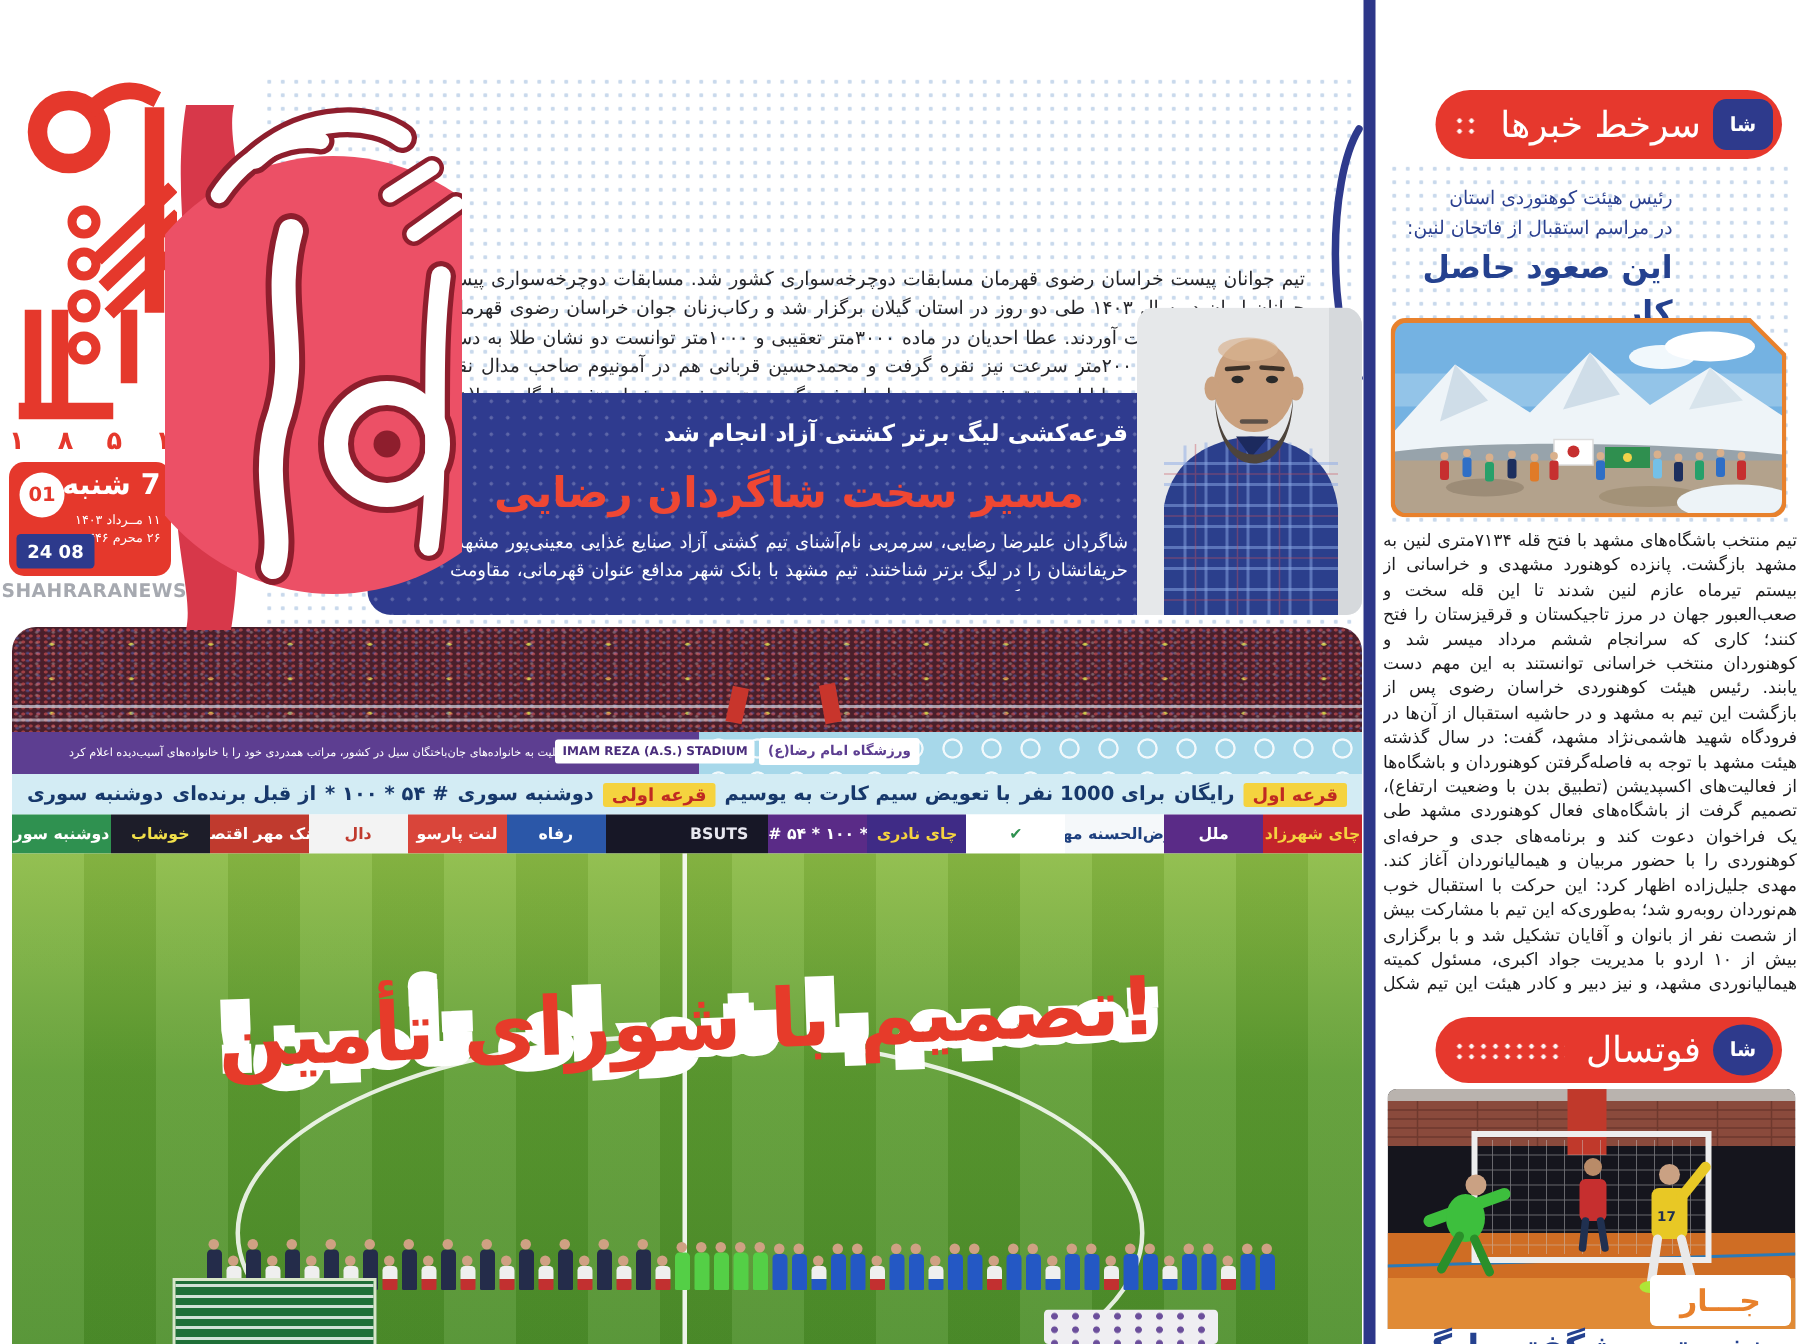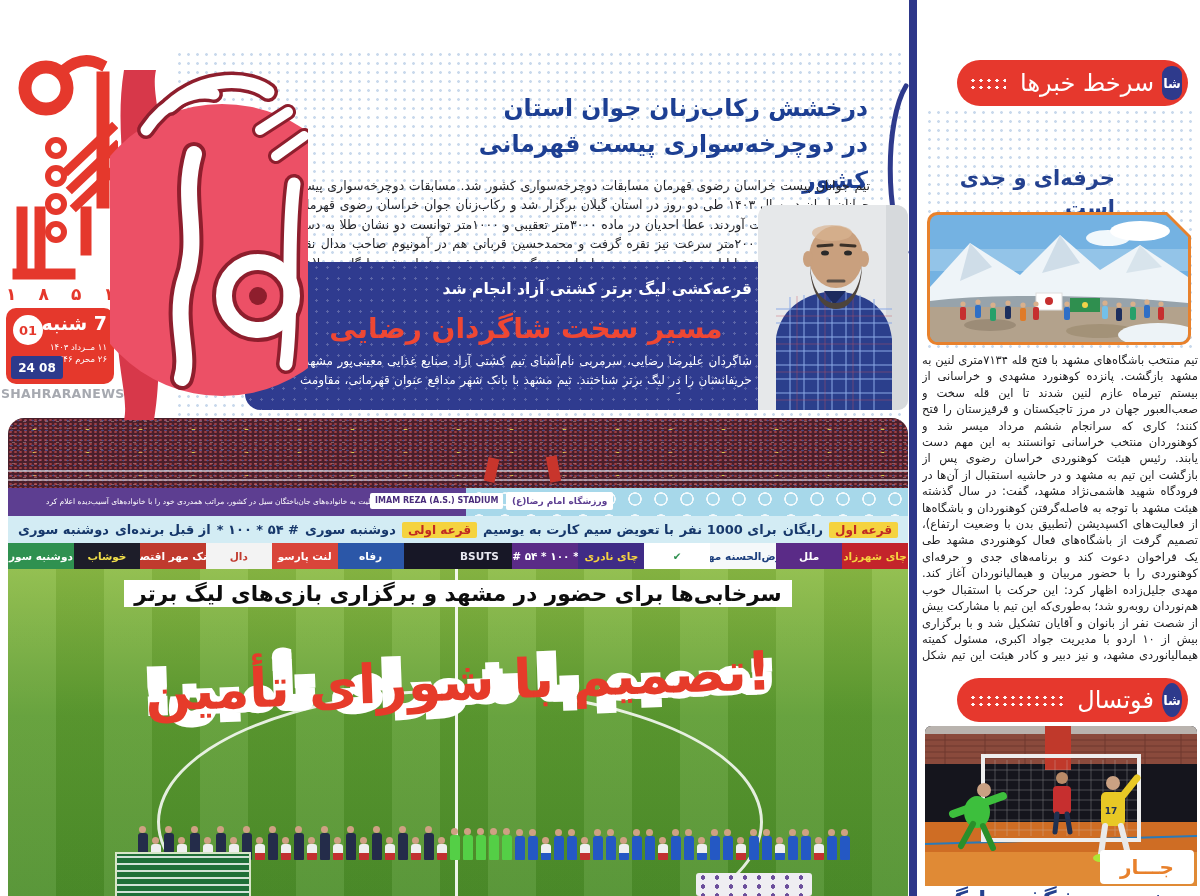--- a/index.html
+++ b/index.html
@@ -3,21 +3,21 @@
 <meta charset="utf-8">
 <style>
   html,body{margin:0;padding:0;background:#fff;}
   #page{position:relative;width:1200px;height:896px;background:#fff;overflow:hidden;
         font-family:"DejaVu Sans",sans-serif;}
   .abs{position:absolute;}
   .fa{direction:rtl;}
   .dots{background-image:radial-gradient(#c9d9ec 1.3px,transparent 1.5px);background-size:9px 9px;}
   
   .badge{background:#e6382d;border-radius:23px;display:flex;flex-direction:row-reverse;align-items:center;padding:0 6px;box-sizing:border-box;}
-  .badge .mini{width:20px;height:34px;background:#2e3a8c;border-radius:9px;color:#fff;font-weight:bold;font-size:13px;display:flex;align-items:center;justify-content:center;flex:0 0 auto;}
+  .badge .mini{width:40px;height:34px;background:#2e3a8c;border-radius:9px;color:#fff;font-weight:bold;font-size:13px;display:flex;align-items:center;justify-content:center;flex:0 0 auto;}
   .badge .mini.round{border-radius:50%;}
   .badge .ttl{color:#fff;font-weight:normal;font-size:24px;margin:0 8px;white-space:nowrap;direction:rtl;}
   .badge .lead{flex:1;height:13px;background-image:radial-gradient(#fff 1.6px,transparent 1.8px);background-size:8px 7px;margin:0 6px;opacity:.95;}
   
   .nav-headline{color:#1d3f93;font-weight:bold;}
   .body-txt{color:#26262a;text-align:justify;}
   
   .adband{display:flex;align-items:center;justify-content:space-between;direction:rtl;background:#d3ecf4;padding:0 10px;box-sizing:border-box;}
   .adband span{color:#17386b;font-weight:bold;font-size:13px;white-space:nowrap;}
   .adband span.chip{background:#f5d33f;color:#c02a22;padding:1px 6px;border-radius:2px;font-size:12px;}
@@ -97,24 +97,20 @@
     </div>
     <div class="abs" style="left:5px;bottom:5px;width:52px;height:23px;background:#2d3a8c;border-radius:3px;display:flex;align-items:center;justify-content:center;color:#fff;font-weight:bold;font-size:12px;">
       <span>24 08</span>
     </div>
   </div>
   <div class="abs" style="left:1px;top:386px;width:118px;text-align:center;color:#a6a9b0;font-weight:bold;font-size:12.5px;letter-spacing:.3px;">SHAHRARANEWS.IR</div>
 
   <svg class="abs" style="left:872px;top:80px;" width="38" height="178" viewBox="0 0 38 178">
     <path d="M34,6 C13,40 13,138 34,172" stroke="#2e3a8c" stroke-width="5" fill="none" stroke-linecap="round"></path>
   </svg>
-  <div class="abs fa nav-headline" style="left:420px;top:90px;width:448px;text-align:right;font-size:23.5px;line-height:36px;">
-    <div>درخشش رکاب‌زنان جوان استان</div>
-    <div>در دوچرخه‌سواری پیست قهرمانی کشور</div>
-  </div>
   <div class="abs fa body-txt" style="left:292px;top:176px;width:578px;height:118px;font-size:12.5px;line-height:19.4px;overflow:hidden;">تیم جوانان پیست خراسان رضوی قهرمان مسابقات دوچرخه‌سواری کشور شد. مسابقات دوچرخه‌سواری پیست جوانان ایران در سال ۱۴۰۳ طی دو روز در استان گیلان برگزار شد و رکاب‌زنان جوان خراسان رضوی قهرمانی تیمی کشور را به دست آوردند. عطا احدیان در ماده ۳۰۰۰متر تعقیبی و ۱۰۰۰متر توانست دو نشان طلا به دست آورد. احدیان در ماده ۲۰۰متر سرعت نیز نقره گرفت و محمدحسین قربانی هم در آمونیوم صاحب مدال نقره شد. تیم خراسان رضوی با لباس منقوش به تصویر نمادهای فرهنگی هویتی مشهد و شعار «فرستادگان رضا(ع)» و لوگوی «شهر من» در این مسابقات شرکت کرد.</div>
 
   <div class="abs" style="left:245px;top:262px;width:663px;height:148px;background:#2f3b8f;border-radius:16px;">
     <div class="abs" style="inset:0;border-radius:16px;background-image:radial-gradient(rgba(255,255,255,.22) 1.2px,transparent 1.4px);background-size:11px 11px;"></div>
   </div>
   <div class="abs fa" style="left:300px;top:280px;width:452px;text-align:right;color:#fff;font-weight:bold;font-size:15.5px;z-index:3;">قرعه‌کشی لیگ برتر کشتی آزاد انجام شد</div>
   <div class="abs fa" style="left:300px;top:312px;width:452px;text-align:center;color:#ef4733;font-weight:bold;font-size:28px;z-index:3;">مسیر سخت شاگردان رضایی</div>
   <div class="abs fa" style="left:300px;top:352px;width:452px;height:42px;color:#fff;font-size:12px;line-height:19px;text-align:justify;overflow:hidden;z-index:3;">شاگردان علیرضا رضایی، سرمربی نام‌آشنای تیم کشتی آزاد صنایع غذایی معینی‌پور مشهد، حریفانشان را در لیگ برتر شناختند. تیم مشهد با بانک شهر مدافع عنوان قهرمانی، مقاومت البرز و پانلا هم‌گروه شد.</div>
 
   <div class="abs" style="left:758px;top:205px;width:150px;height:205px;border-radius:12px 12px 10px 0;overflow:hidden;z-index:4;">
@@ -186,23 +182,20 @@
         <span style="background: rgb(245, 248, 250); color: rgb(29, 63, 126);">بانک قرض‌الحسنه مهر ایران</span>
         <span style="background: rgb(90, 43, 135); color: rgb(255, 255, 255);">ملل</span>
         <span style="background: rgb(195, 36, 43); color: rgb(245, 211, 63);">چای شهرزاد</span>
       </div>
 
     <div class="abs" style="left:0;top:151px;width:900px;height:327px;
          background-image:repeating-linear-gradient(90deg,rgba(255,255,255,.07) 0 48px,rgba(0,30,0,.06) 48px 96px),linear-gradient(180deg,#8cbb45,#5d9c31 45%,#4e8f2b);"></div>
     <div class="abs" style="left:149px;top:271px;width:600px;height:260px;border:3px solid rgba(255,255,255,.85);border-radius:50%;"></div>
     <div class="abs" style="left:447px;top:151px;width:3px;height:327px;background:rgba(255,255,255,.9);"></div>
 
-    <div class="abs" style="left:0;top:162px;width:900px;text-align:center;">
-      <span class="capline">سرخابی‌ها برای حضور در مشهد و برگزاری بازی‌های لیگ برتر</span>
-    </div>
     <div class="abs" style="left:0;top:232px;width:900px;text-align:center;">
       <span class="bigred">
         <span class="back">تصمیم با شورای تأمین!</span>
         <span class="front">تصمیم با شورای تأمین!</span>
       </span>
     </div>
 
     <div id="players" class="abs" style="left:128px;top:358px;width:716px;height:84px;display:flex;align-items:flex-end;">
         <div class="person" style="height: 27px; background: rgb(36, 44, 74);">
           <i></i>
@@ -376,21 +369,26 @@
     <div class="abs" style="left:688px;top:455px;width:116px;height:23px;background:#efeef2;border-radius:3px;
          background-image:radial-gradient(circle,#6b4e9b 2px,transparent 2.5px);background-size:14px 9px;"></div>
   </div>
 
   <div class="abs badge" style="left:957px;top:60px;width:231px;height:46px;">
     <div class="mini">شا</div>
     <div class="ttl">سرخط خبرها</div>
     <div class="lead"></div>
   </div>
 
+  <div class="abs fa" style="left:925px;top:122px;width:190px;text-align:right;color:#2a3f8f;font-size:12.5px;line-height:20px;">
+    <div>رئیس هیئت کوهنوردی استان</div>
+    <div>در مراسم استقبال از فاتحان لنین:</div>
+  </div>
   <div class="abs fa nav-headline" style="left:925px;top:163px;width:190px;text-align:right;font-size:21px;line-height:30px;color:#24418f;">
+    <div>این صعود حاصل کار</div>
     <div>حرفه‌ای و جدی است</div>
   </div>
 
   <div class="abs" style="left:927px;top:212px;width:264px;height:133px;background:#e8812c;border-radius:10px;clip-path:polygon(0 0,calc(100% - 24px) 0,100% 24px,100% 100%,0 100%);">
     <div class="abs" style="left:3px;top:3px;width:258px;height:127px;border-radius:8px;overflow:hidden;clip-path:polygon(0 0,calc(100% - 22px) 0,100% 22px,100% 100%,0 100%);">
       <svg width="258" height="127" viewBox="0 0 258 127">
         <rect width="258" height="127" fill="#74b2e2"></rect>
         <rect y="34" width="258" height="22" fill="#a9d0ec" opacity="0.6"></rect>
         <ellipse cx="210" cy="16" rx="30" ry="10" fill="#fff"></ellipse>
         <ellipse cx="178" cy="23" rx="22" ry="8" fill="#fff" opacity="0.9"></ellipse>

